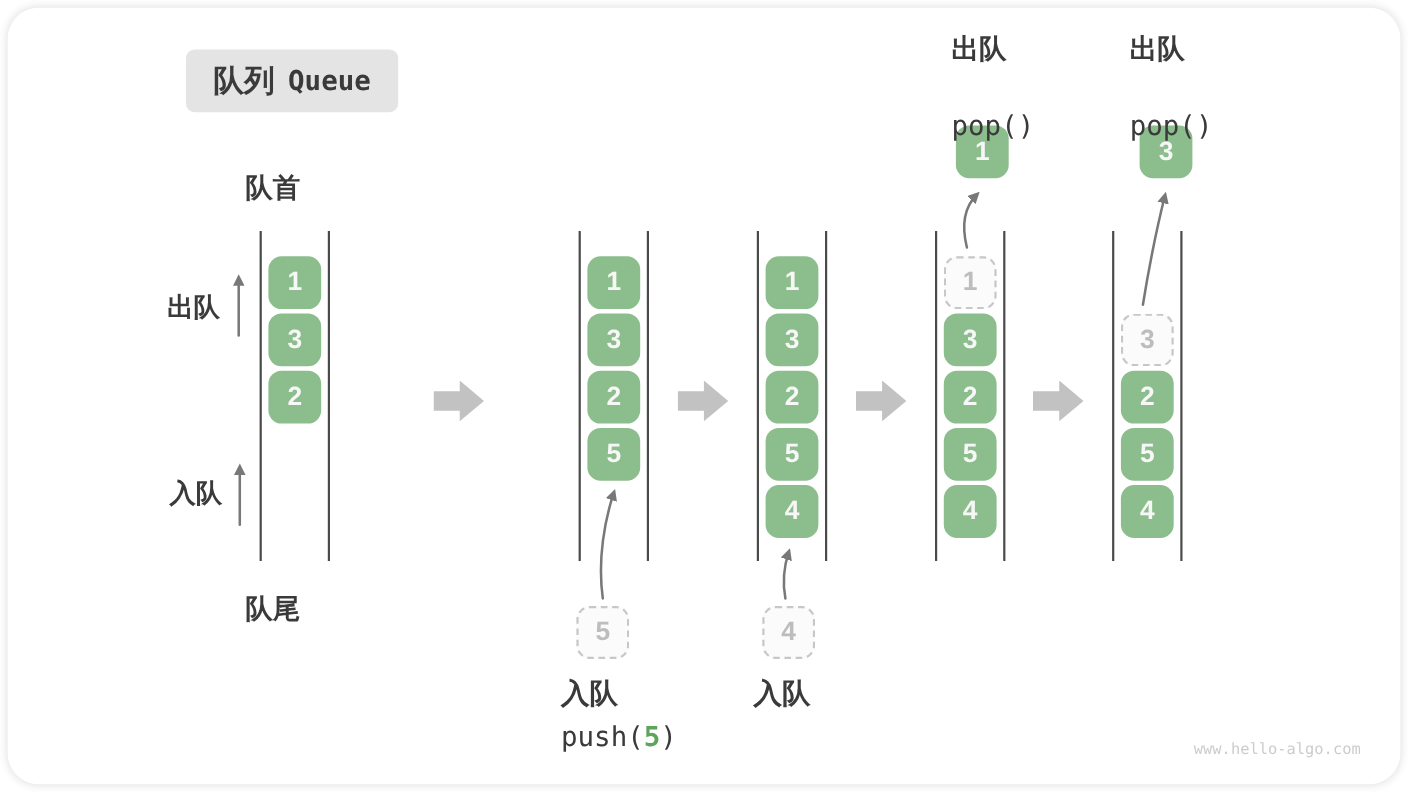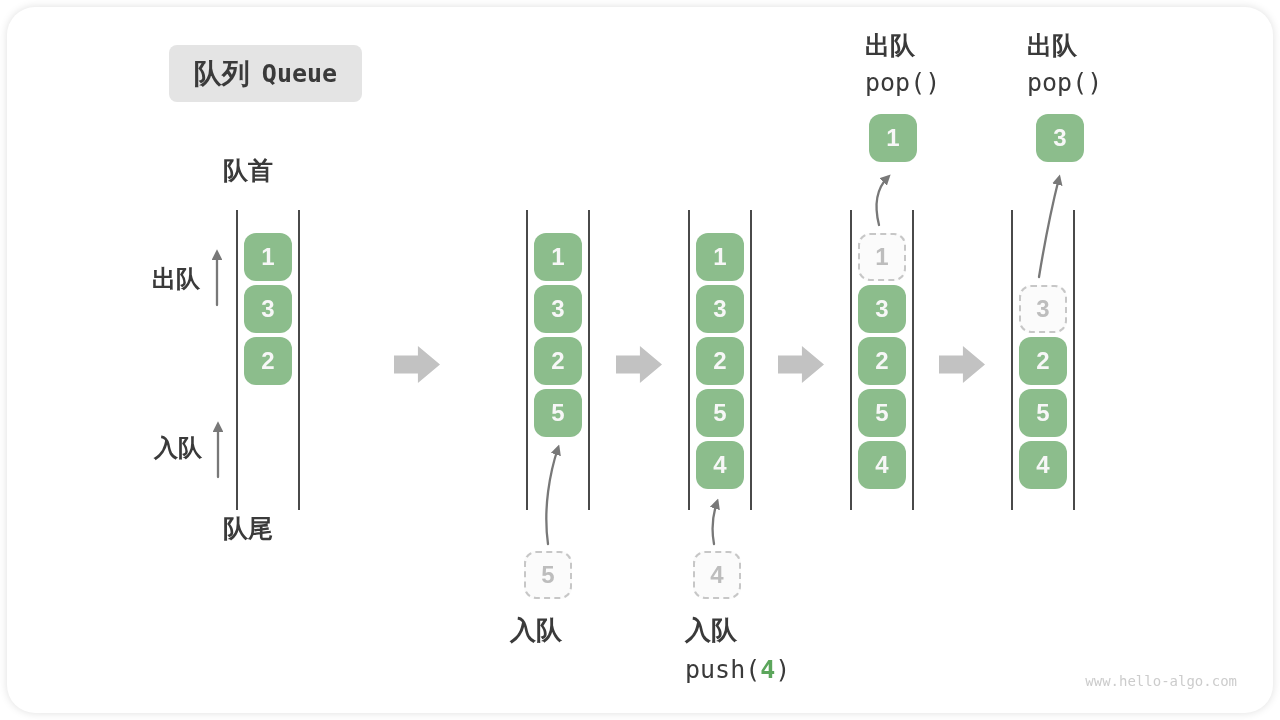--- a/index.html
+++ b/index.html
@@ -41,21 +41,21 @@
     font-weight:600;
   }
 
   .step-arrow {
     position:absolute; top:346px; width:46px; height:37px; background:#c2c2c2;
     clip-path:polygon(0 26%,52% 26%,52% 0,100% 50%,52% 100%,52% 74%,0 74%);
   }
 
   .op-top { position:absolute; top:27px; line-height:37px; font-size:25px; white-space:nowrap; }
   .op-top .zh { font-weight:600; }
-  .op-top .code { font-family:"DejaVu Sans Mono","Liberation Mono",monospace; font-size:25px; }
+  .op-top .code { font-family:"DejaVu Sans Mono","Liberation Mono",monospace; font-size:25px;margin-top:32px; }
 
   .op-bottom { position:absolute; top:611px; line-height:39px; font-size:26px; white-space:nowrap; }
   .op-bottom .zh { font-weight:600; }
   .op-bottom .code { font-family:"DejaVu Sans Mono","Liberation Mono",monospace; font-size:25px; }
   .accent { color:#5ca65c; font-weight:700; }
 
   .watermark {
     position:absolute; top:673px; right:43px;
     font-family:"DejaVu Sans Mono","Liberation Mono",monospace;
     font-size:14px; color:#cccccc;
@@ -66,21 +66,21 @@
 <body>
 
 <div class="card"></div>
 
 <div class="title-badge">
   <span class="title-zh">队列</span>
   <span class="title-en mono">Queue</span>
 </div>
 
 <div class="side-label" style="left:223px; top:154px;">队首</div>
-<div class="side-label" style="left:223px; top:512px;">队尾</div>
+<div class="side-label" style="left:223px; top:537px;">队尾</div>
 <div class="side-label" style="left:152px; top:263px; font-size:24px;">出队</div>
 <div class="side-label" style="left:154px; top:432px; font-size:24px;">入队</div>
 
 <svg class="arrow-layer" width="1280" height="720" viewBox="0 0 1280 720">
   <defs>
     <marker id="ah" viewBox="0 0 10 10" refX="6.5" refY="5" markerWidth="4.6" markerHeight="4.6" orient="auto">
       <path d="M0,0 L10,5 L0,10 z" fill="#787878"></path>
     </marker>
   </defs>
   <path d="M217,305 L217,253" stroke="#787878" stroke-width="2.3" fill="none" stroke-linecap="round" marker-end="url(#ah)"></path>
@@ -99,32 +99,32 @@
     <div class="qbox solid" style="left: 244px; top: 337px;">2</div>
     <div class="wall" style="left: 526.25px;"></div>
     <div class="wall" style="left: 588.25px;"></div>
     <div class="qbox solid" style="left: 534px; top: 233px;">1</div>
     <div class="qbox solid" style="left: 534px; top: 285px;">3</div>
     <div class="qbox solid" style="left: 534px; top: 337px;">2</div>
     <div class="qbox solid" style="left: 534px; top: 389px;">5</div>
     <div class="qbox dashed" style="left: 524px; top: 551px;">5</div>
     <div class="op-bottom" style="left: 510px;">
       <div class="zh">入队</div>
+      <div class="code"><span>push(</span><span class="accent">5</span><span>)</span></div>
     </div>
     <div class="wall" style="left: 688.25px;"></div>
     <div class="wall" style="left: 750.25px;"></div>
     <div class="qbox solid" style="left: 696px; top: 233px;">1</div>
     <div class="qbox solid" style="left: 696px; top: 285px;">3</div>
     <div class="qbox solid" style="left: 696px; top: 337px;">2</div>
     <div class="qbox solid" style="left: 696px; top: 389px;">5</div>
     <div class="qbox solid" style="left: 696px; top: 441px;">4</div>
     <div class="qbox dashed" style="left: 693px; top: 551px;">4</div>
     <div class="op-bottom" style="left: 685px;">
       <div class="zh">入队</div>
-      <div class="code"><span>push(</span><span class="accent">4</span><span>)</span></div>
     </div>
     <div class="wall" style="left: 850.25px;"></div>
     <div class="wall" style="left: 912.25px;"></div>
     <div class="qbox dashed" style="left: 858px; top: 233px;">1</div>
     <div class="qbox solid" style="left: 858px; top: 285px;">3</div>
     <div class="qbox solid" style="left: 858px; top: 337px;">2</div>
     <div class="qbox solid" style="left: 858px; top: 389px;">5</div>
     <div class="qbox solid" style="left: 858px; top: 441px;">4</div>
     <div class="qbox solid" style="left: 869px; top: 114px;">1</div>
     <div class="op-top" style="left: 865px;">

